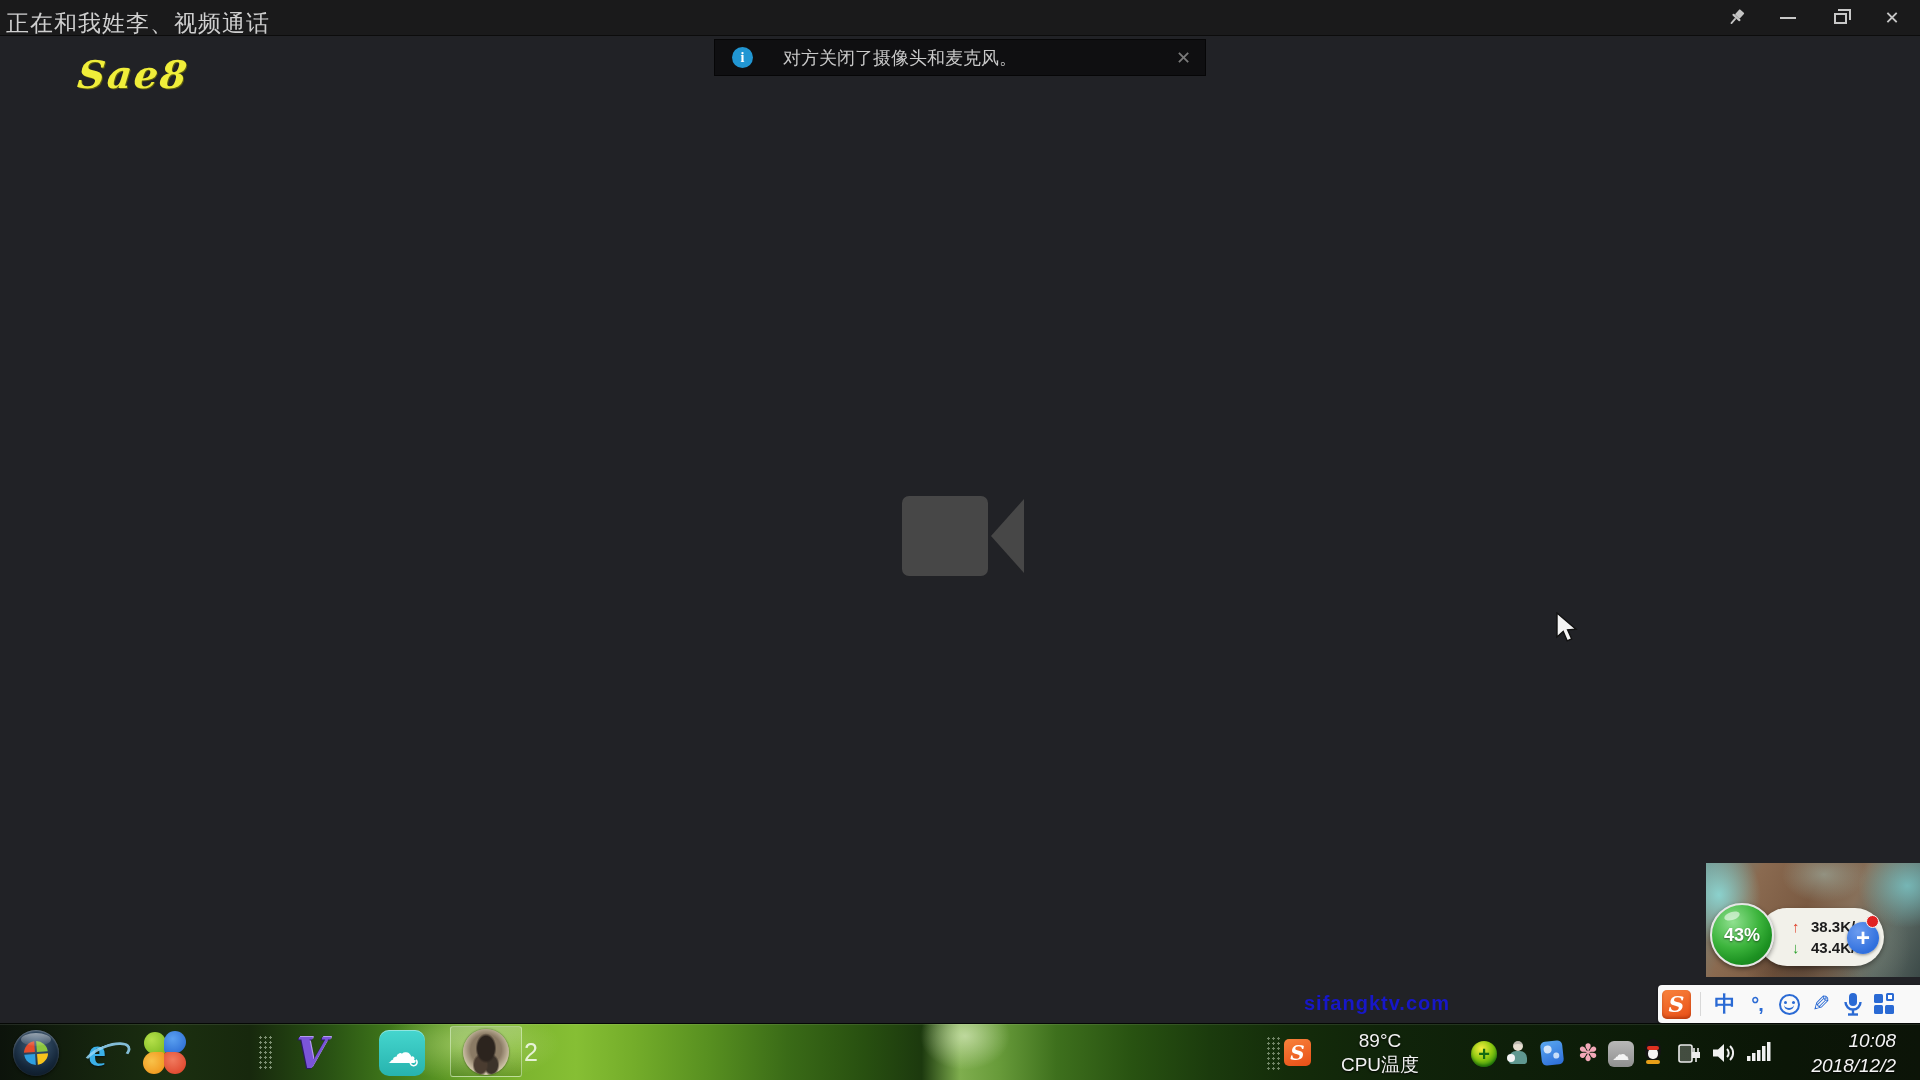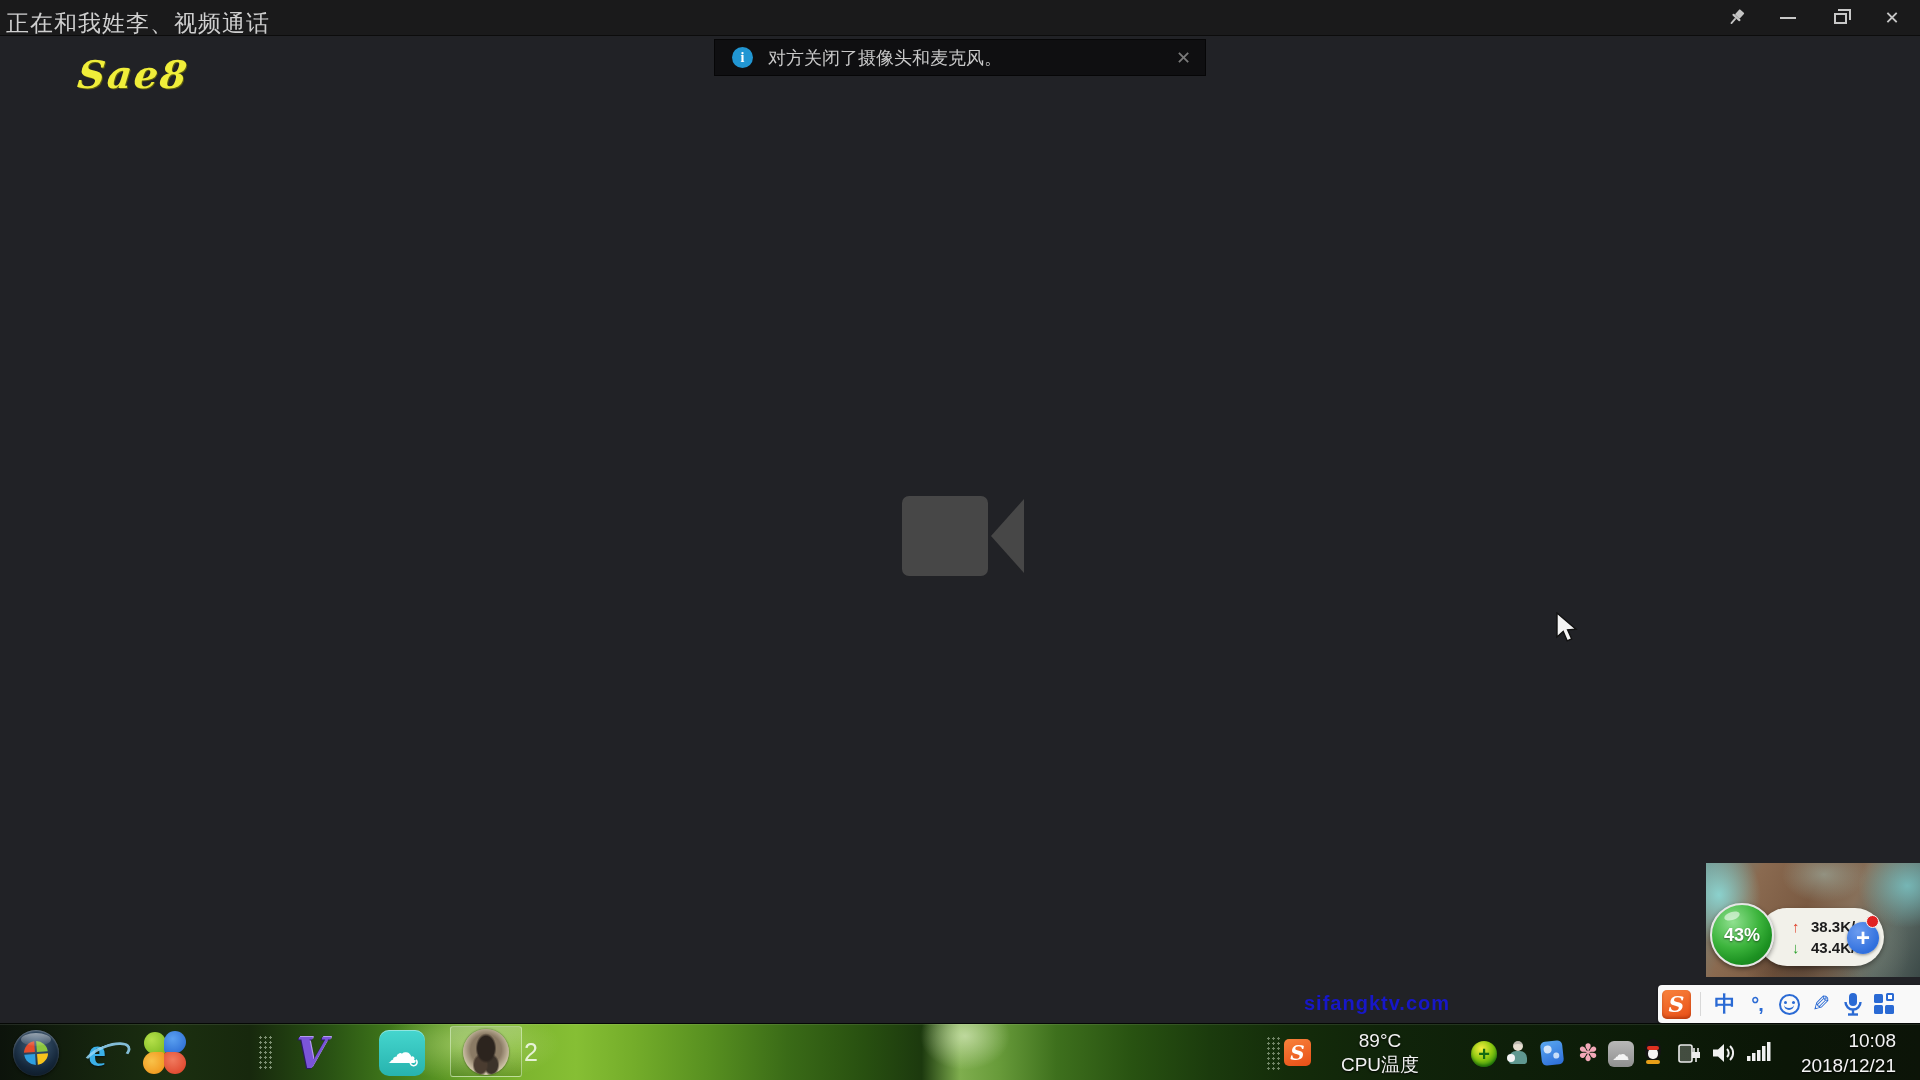--- a/index.html
+++ b/index.html
@@ -13,21 +13,21 @@
   .win-controls { position:absolute; right:6px; top:0; height:36px; display:flex; align-items:center; gap:8px; }
   .wc-btn { width:44px; height:30px; display:flex; align-items:center; justify-content:center; color:#c8c8c8; cursor:default; }
   .wc-min-bar { width:16px; height:2px; background:#c8c8c8; }
   .wc-restore { position:relative; width:13px; height:11px; border:2px solid #c8c8c8; background:#1a1a1b; }
   .wc-restore::before { content:""; position:absolute; left:2px; top:-6px; width:11px; height:9px; border:2px solid #c8c8c8; border-bottom:none; border-left:none; }
   .wc-close { font-size:18px; }
 
   
   .banner { position:absolute; left:714px; top:39px; width:492px; height:37px; background:#0f0f11; border:1px solid #060607; display:flex; align-items:center; }
   .info-icon { width:21px; height:21px; margin-left:17px; border-radius:50%; background:#2196d3; color:#fff; font-size:14px; font-weight:bold; font-family:"Liberation Serif","DejaVu Serif",serif; display:flex; align-items:center; justify-content:center; }
-  .banner-text { margin-left:15px; color:#c9c9c9; font-size:18px; }
+  .banner-text { margin-left:30px; color:#c9c9c9; font-size:18px; }
   .banner-close { position:absolute; right:14px; top:7px; color:#7a7a7a; font-size:18px; cursor:default; }
 
   
   .app-logo { position:absolute; left:78px; top:52px; color:#f0ee3a; font-family:"DejaVu Serif","Liberation Serif",serif; font-style:italic; font-weight:bold; font-size:38px; letter-spacing:2px; transform:skewX(-6deg); text-shadow:1px 1px 0 #5a5a10; }
 
   
   .video-icon { position:absolute; left:902px; top:496px; width:122px; height:80px; }
   .vi-body { position:absolute; left:0; top:0; width:86px; height:80px; background:#474747; border-radius:7px; }
   .vi-tri { position:absolute; left:89px; top:3px; width:0; height:0; border-top:37px solid transparent; border-bottom:37px solid transparent; border-right:33px solid #474747; }
 
@@ -143,21 +143,21 @@
   .ico-person .ball { position:absolute; left:0; top:13px; width:8px; height:8px; border-radius:50%; background:#f4f4f4; }
   .ico-bubbles { left:1541px; width:22px; height:24px; border-radius:5px; background:linear-gradient(160deg,#5aa8f0,#2c6cd8); transform:rotate(-6deg); position:absolute; }
   .ico-bubbles::before { content:""; position:absolute; left:3px; top:4px; width:8px; height:8px; border-radius:50%; background:rgba(255,255,255,.75); box-shadow:8px 7px 0 -1px rgba(235,245,255,.8); }
   .ico-flower { left:1576px; width:24px; height:24px; color:#f2a8b8; font-size:24px; line-height:24px; font-family:"DejaVu Sans",sans-serif; }
   .ico-graycloud { left:1608px; width:26px; height:26px; border-radius:6px; background:linear-gradient(#b8b8b8,#909090); color:#f4f4f4; font-size:17px; font-family:"DejaVu Sans",sans-serif; }
   .ico-penguin { left:1644px; top:15px; width:18px; height:26px; position:absolute; }
   .ico-penguin .pg-body { position:absolute; left:1px; top:0; width:16px; height:22px; background:#141414; border-radius:50% 50% 46% 46%; }
   .ico-penguin .pg-belly { position:absolute; left:4px; top:9px; width:10px; height:11px; background:#f4f4f4; border-radius:50% 50% 45% 45%; }
   .ico-penguin .pg-scarf { position:absolute; left:3px; top:7px; width:12px; height:4px; background:#e03020; border-radius:2px; }
   .ico-penguin .pg-feet { position:absolute; left:2px; top:21px; width:14px; height:4px; background:#e8a018; border-radius:2px; }
-  .clock { position:absolute; left:1778px; top:4px; width:118px; text-align:right; color:#f4f4f4; font-size:19px; line-height:25px; text-shadow:0 1px 2px #000; }
+  .clock { position:absolute; left:1778px; top:4px; width:118px; text-align:right; color:#f4f4f4; font-size:19px; line-height:25px; text-shadow:0 1px 2px #000;font-style:italic; }
 
   svg.white-ico { display:block; }
 </style>
 </head>
 <body>
 
 <div class="screen">
 
   <div class="titlebar">
     <span class="title-text">正在和我姓李、视频通话</span>
@@ -345,17 +345,17 @@
         <rect x="1" y="15" width="3.5" height="5" fill="#f0f0f0"></rect>
         <rect x="6" y="12" width="3.5" height="8" fill="#f0f0f0"></rect>
         <rect x="11" y="9" width="3.5" height="11" fill="#f0f0f0"></rect>
         <rect x="16" y="5" width="3.5" height="15" fill="#f0f0f0"></rect>
         <rect x="21" y="1" width="3.5" height="19" fill="#f0f0f0"></rect>
       </svg>
     </div>
 
     <div class="clock">
       <div>10:08</div>
-      <div>2018/12/21</div>
+      <div>2018/12/2</div>
     </div>
 
   </div>
 </div>
 
 </body></html>

